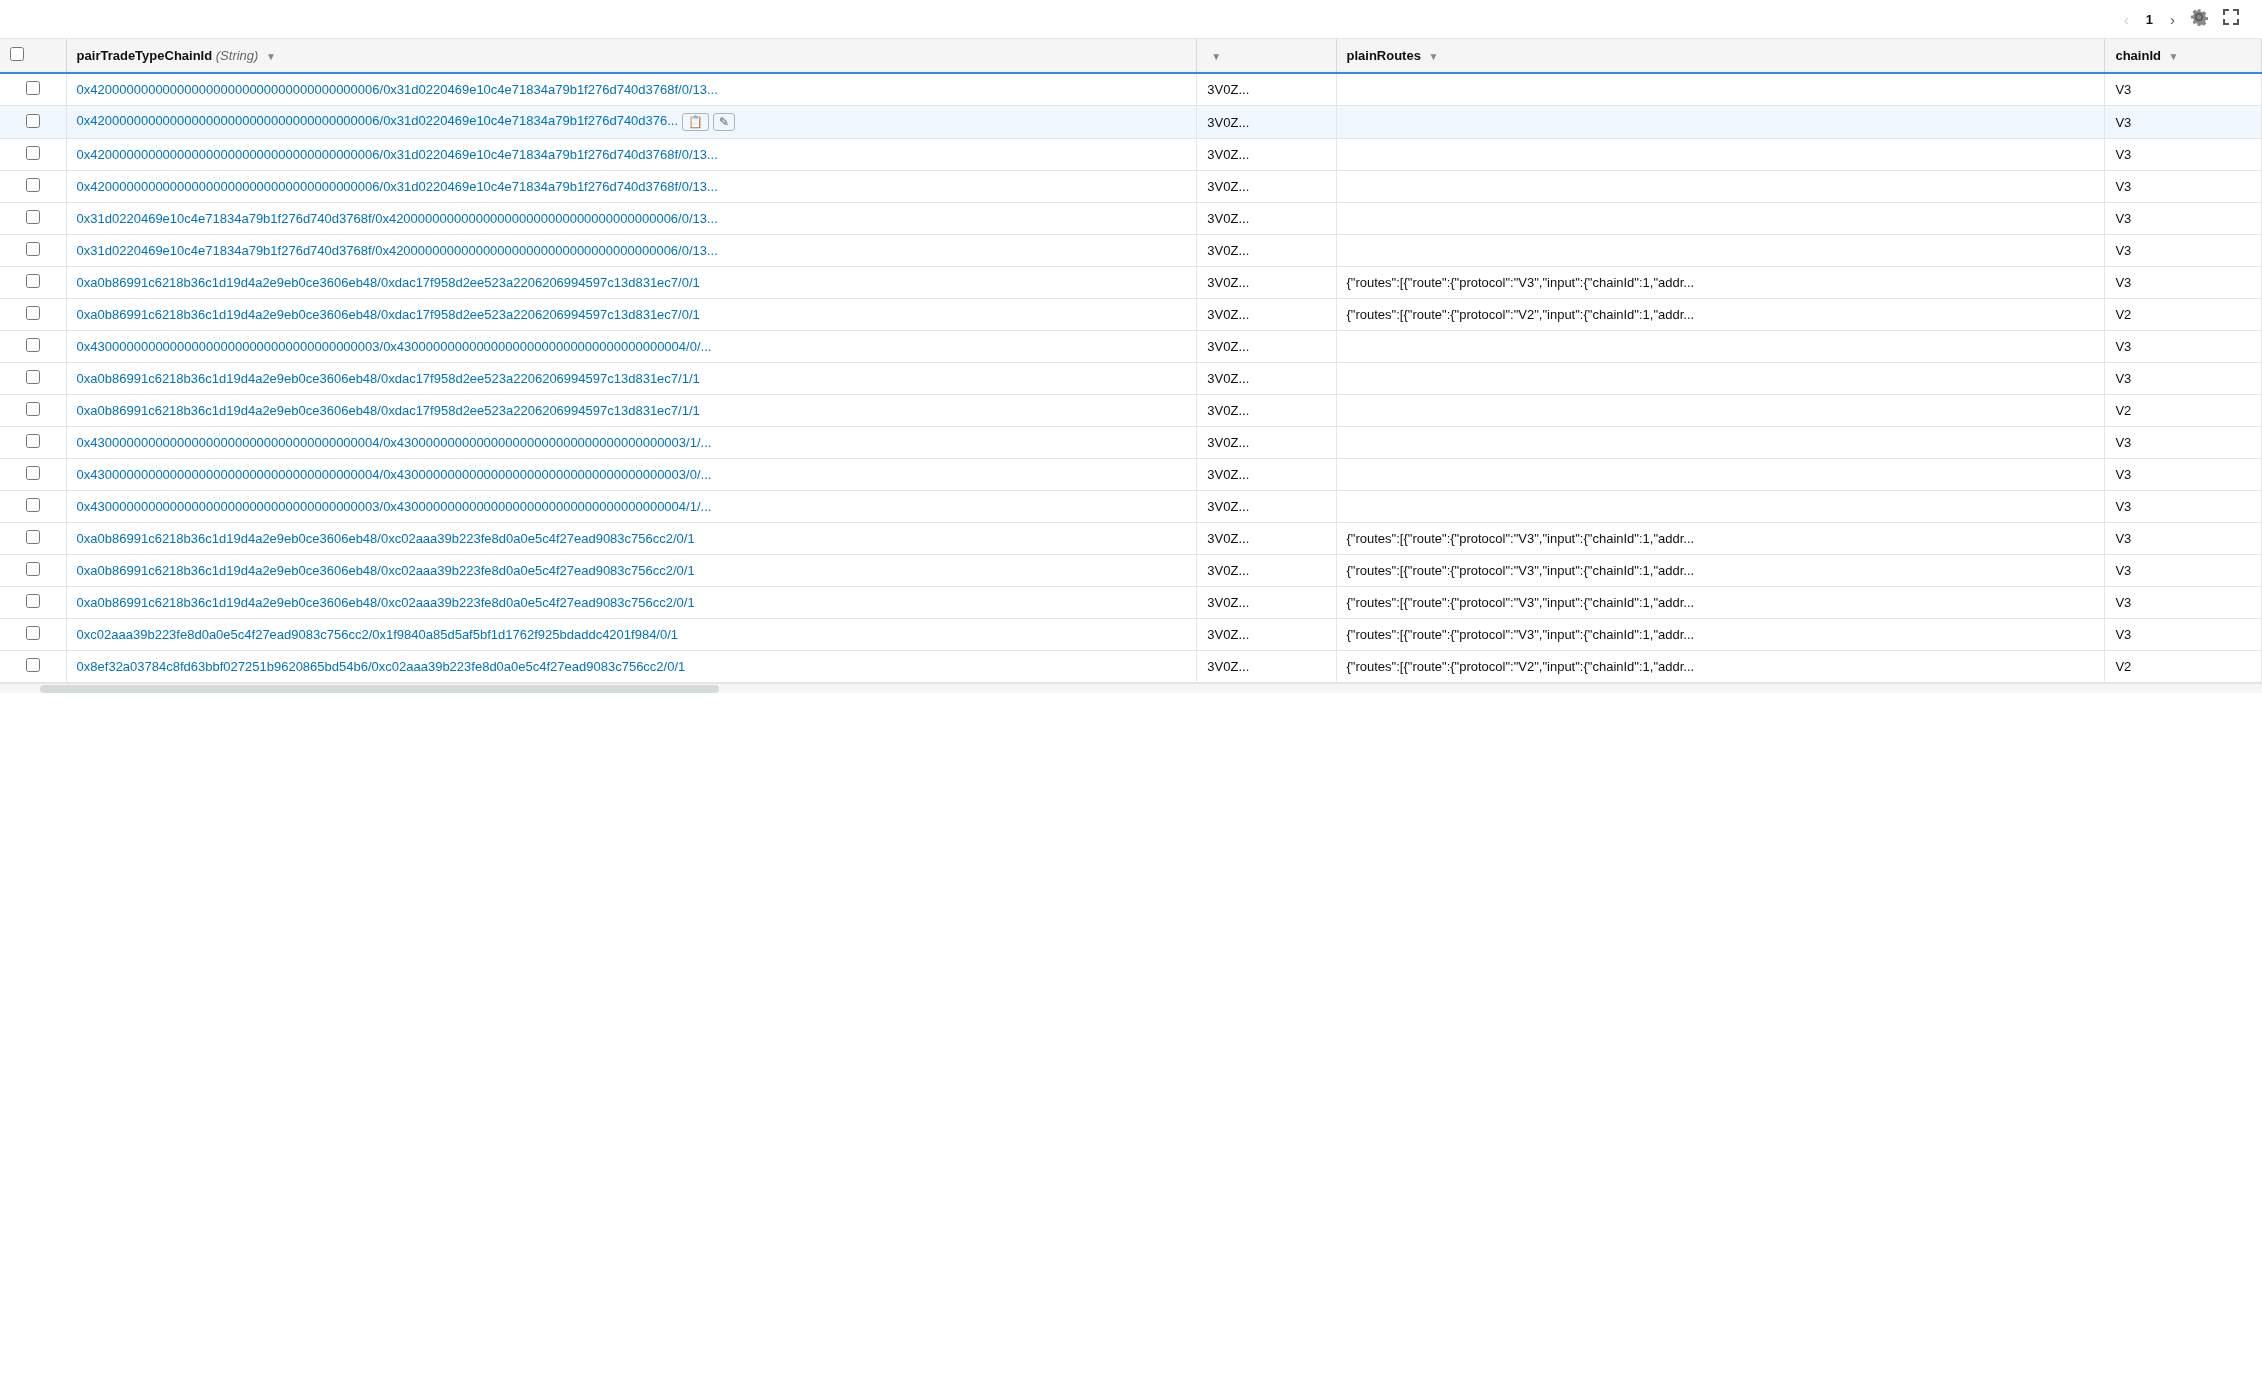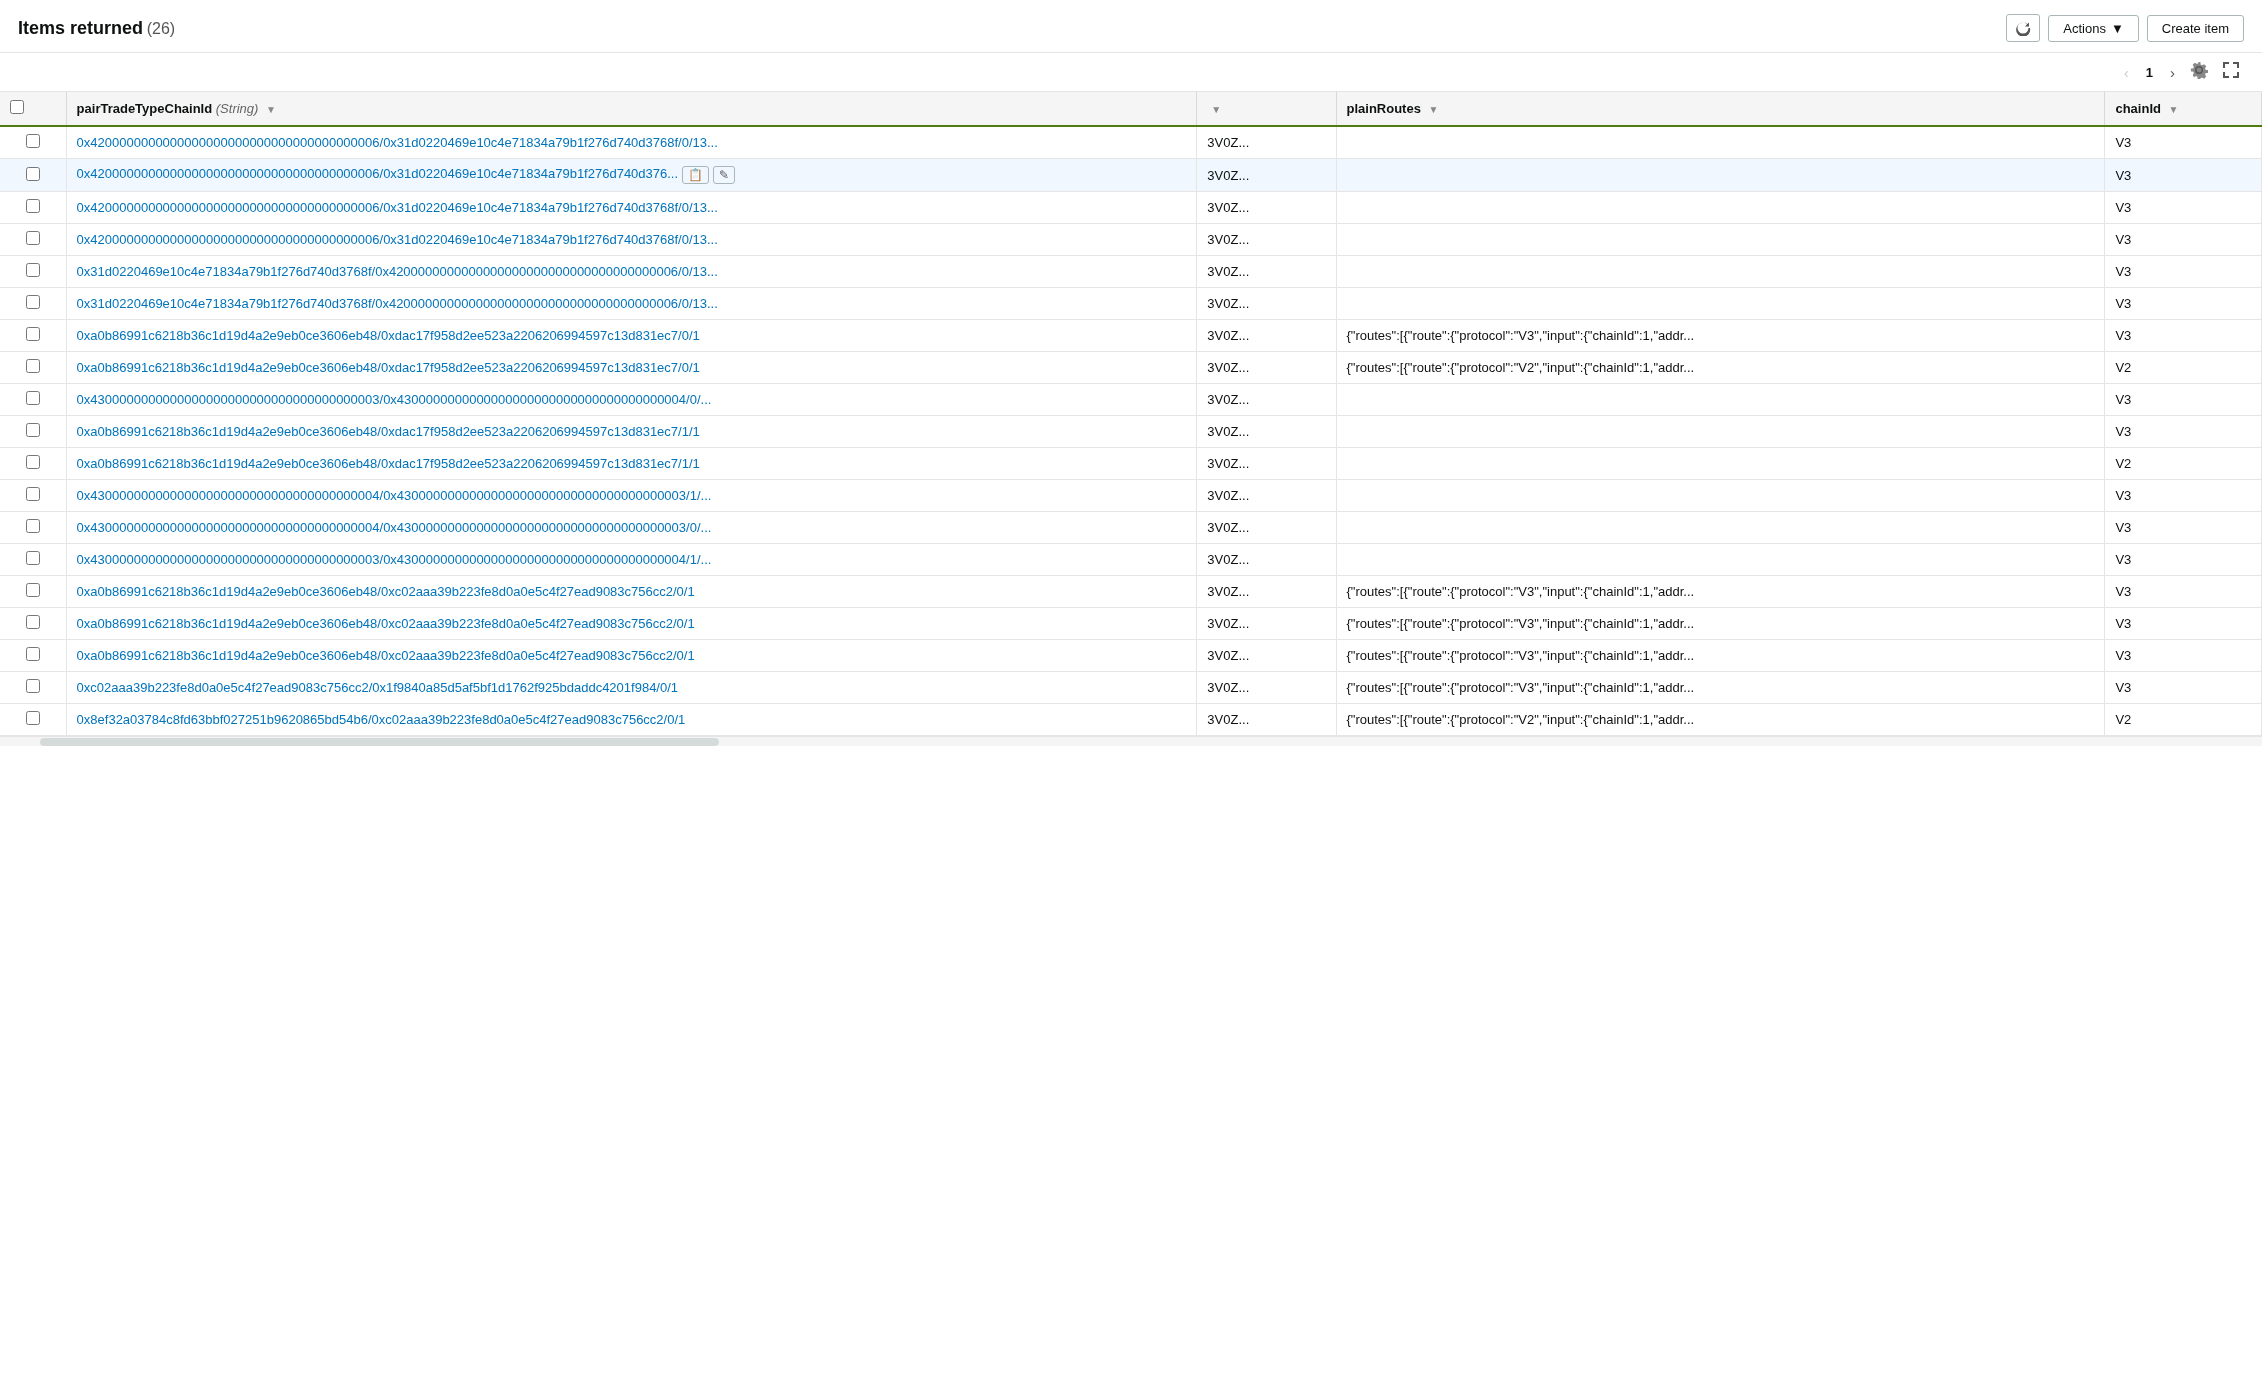--- a/index.html
+++ b/index.html
@@ -90,21 +90,21 @@
       font-size: 16px;
       padding: 2px 4px;
     }
     table {
       width: 100%;
       border-collapse: collapse;
       table-layout: fixed;
     }
     thead tr {
       background: #f5f5f5;
-      border-bottom: 2px solid #4d7c0f;
+      border-bottom: 2px solid #3b82f6;
     }
     th {
       text-align: left;
       padding: 8px 10px;
       font-size: 13px;
       font-weight: 600;
       color: #0f1111;
       border-right: 1px solid #d5dbdb;
       white-space: nowrap;
       overflow: hidden;
@@ -164,40 +164,20 @@
       border-radius: 4px;
       margin: 1px 40px;
       width: 30%;
     }
   </style>
 </head>
 <body>
 
 <div class="container">
 
-  <div class="header-bar">
-    <div>
-      <span class="header-title">Items returned</span>
-      <span class="header-count">(26)</span>
-    </div>
-    <div class="header-actions">
-      <button class="btn-icon" title="Refresh">
-        <svg width="16" height="16" viewBox="0 0 16 16" fill="none" xmlns="http://www.w3.org/2000/svg">
-          <path d="M13.5 8A5.5 5.5 0 1 1 8 2.5c1.6 0 3.04.68 4.06 1.76L10 6.5h4V2.5l-1.56 1.56A7 7 0 1 0 15 8h-1.5z" fill="#555"></path>
-        </svg>
-      </button>
-      <button class="btn">
-        <span>Actions</span>
-        <span>▼</span>
-      </button>
-      <button class="btn btn-primary">
-        <span>Create item</span>
-      </button>
-    </div>
-  </div>
 
   <div class="pagination-bar">
     <button class="nav-btn" disabled="">‹</button>
     <span class="page-num">1</span>
     <button class="nav-btn">›</button>
     <span class="settings-icon" title="Settings">
       <svg width="18" height="18" viewBox="0 0 18 18" fill="none" xmlns="http://www.w3.org/2000/svg">
         <path fill-rule="evenodd" clip-rule="evenodd" d="M9 11.5a2.5 2.5 0 1 0 0-5 2.5 2.5 0 0 0 0 5zm0 1.5a4 4 0 1 0 0-8 4 4 0 0 0 0 8z" fill="#555"></path>
         <path d="M7.5 1h3v2.5l1.5.87 2.12-1.22 2.12 2.12-1.22 2.13.87 1.5H18v3h-2.13l-.87 1.5 1.22 2.12-2.12 2.12-2.12-1.22-1.5.87V18h-3v-2.13l-1.5-.87-2.12 1.22L2.75 14.1l1.22-2.12-.87-1.5H.88v-3h2.13l.87-1.5L2.66 3.85 4.78 1.73 6.9 2.95l1.5-.87V1h-.9z" fill="#555" opacity="0.7"></path>
       </svg>

